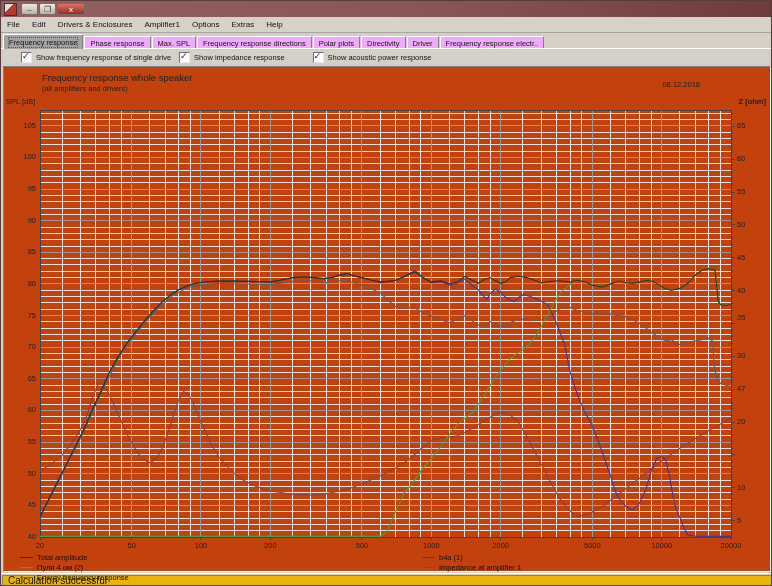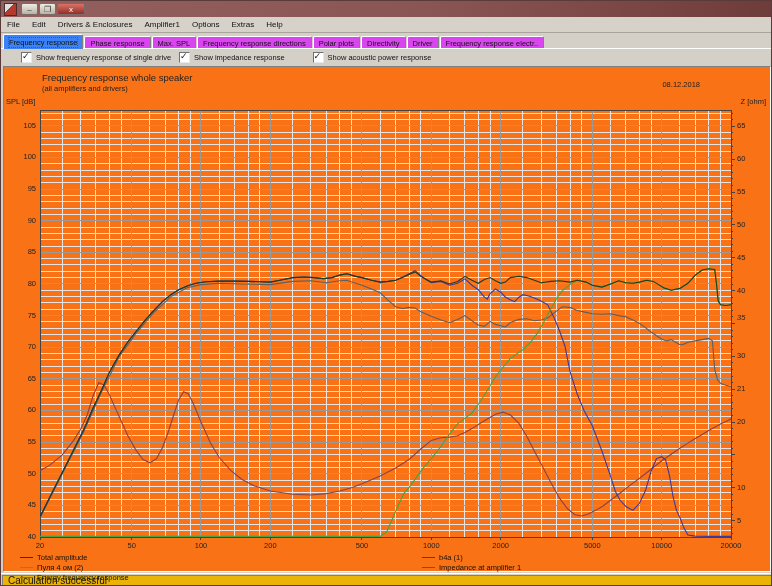--- a/index.html
+++ b/index.html
@@ -18,48 +18,48 @@
     text-align:center;color:#333;border:1px solid #7c6a6a;border-radius:2px;
     background:linear-gradient(#efece4,#b9b2a6);box-sizing:border-box;}
   .winbtn.close{background:linear-gradient(#d9736a,#952f23);color:#fff;width:28px;}
   
   .menubar{position:absolute;left:0;top:16px;width:100%;height:15px;background:#d6d2ca;
     border-bottom:1px solid #a8a49c;display:flex;align-items:center;}
   .menu-item{font-size:8px;color:#111;padding:1px 6px;line-height:12px;white-space:nowrap;}
   
   .tabstrip{position:absolute;left:0;top:32px;width:100%;height:16px;display:flex;
     align-items:flex-end;padding-left:2px;box-sizing:border-box;}
-  .tab{font-size:7.5px;color:#111;background:#d946ef;border:1px solid #808080;
+  .tab{font-size:7.5px;color:#111;background:#f0abfc;border:1px solid #808080;
     border-top-color:#ffffff;border-left-color:#ffffff;border-bottom:none;
     border-radius:2px 2px 0 0;padding:2px 5px 1px 5px;margin-right:1px;white-space:nowrap;
     line-height:9px;height:13px;box-sizing:border-box;}
-  .tab.selected{height:15px;padding-top:3px;position:relative;z-index:3;background:#3b82f6;}
+  .tab.selected{height:15px;padding-top:3px;position:relative;z-index:3;background:#a3a3a3;}
   .tab.selected .tab-label{outline:1px dotted #555;}
   
   .tabpage{position:absolute;left:0;top:47px;width:772px;height:525px;background:#d4d0c8;
     border-top:1px solid #ffffff;box-sizing:border-box;z-index:2;}
   .checkrow{position:absolute;left:0;top:2px;height:13px;width:100%;display:flex;align-items:center;}
   .checkitem{display:flex;align-items:center;}
   .checkbox{width:9px;height:9px;background:#ffffff;border:1px solid #707070;
     border-right-color:#e8e8e8;border-bottom-color:#e8e8e8;position:relative;flex:0 0 auto;
     box-sizing:content-box;}
   .checkbox .mark{position:absolute;left:0px;top:-2px;font-size:9px;color:#1a1a1a;line-height:11px;}
   .checklabel{font-size:7.5px;color:#111;margin-left:4px;white-space:nowrap;line-height:10px;}
   .checkitem:nth-child(1){margin-left:20px;}
   .checkitem:nth-child(2){margin-left:8px;}
   .checkitem:nth-child(3){margin-left:28px;}
   
-  .chart-area{position:absolute;left:2px;top:17px;width:768px;height:506px;background:#f97316;
+  .chart-area{position:absolute;left:2px;top:17px;width:768px;height:506px;background:#c2410c;
     border:1px solid #808080;border-right-color:#ffffff;border-bottom-color:#ffffff;
     box-sizing:border-box;}
   .chart-title{position:absolute;left:38px;top:5px;font-size:9.5px;color:#222;}
   .chart-subtitle{position:absolute;left:38px;top:17px;font-size:7.5px;color:#222;}
   .chart-date{position:absolute;right:70px;top:13px;font-size:7.5px;color:#222;}
   .yl-label{position:absolute;left:2px;top:30px;font-size:7.5px;color:#222;}
-  .yr-label{position:absolute;right:4px;top:30px;font-size:7.5px;color:#222;}
+  .yr-label{position:absolute;right:4px;top:30px;font-size:7.5px;color:#222;font-weight:bold;}
   .plot-svg{position:absolute;left:28px;top:38px;}
   .tick-label{position:absolute;font-size:7.5px;color:#222;line-height:8px;white-space:nowrap;}
   .tick-left{text-align:right;width:22px;}
   .tick-bottom{text-align:center;width:34px;}
   
   .legend-item{position:absolute;display:flex;align-items:center;height:9px;}
   .legend-swatch{width:13px;height:0;border-top:1.4px solid #000;margin-right:4px;flex:0 0 auto;}
   .legend-label{font-size:7.5px;color:#111;line-height:9px;white-space:nowrap;}
   
   .statusbar{position:absolute;left:0;top:572px;width:772px;height:14px;background:#d4d0c8;
@@ -362,21 +362,21 @@
           <div class="tick-label tick-left" style="left: 10px; top: 212.963px;">80</div>
           <div class="tick-label tick-left" style="left: 10px; top: 181.333px;">85</div>
           <div class="tick-label tick-left" style="left: 10px; top: 149.704px;">90</div>
           <div class="tick-label tick-left" style="left: 10px; top: 118.074px;">95</div>
           <div class="tick-label tick-left" style="left: 10px; top: 86.4444px;">100</div>
           <div class="tick-label tick-left" style="left: 10px; top: 54.8148px;">105</div>
           <div class="tick-label tick-right" style="left: 733px; top: 449.577px;">5</div>
           <div class="tick-label tick-right" style="left: 733px; top: 416.731px;">10</div>
           <div class="tick-label tick-right" style="left: 772px; top: 383.885px;">15</div>
           <div class="tick-label tick-right" style="left: 733px; top: 351.038px;">20</div>
-          <div class="tick-label tick-right" style="left: 733px; top: 318.192px;">21</div>
+          <div class="tick-label tick-right" style="left: 733px; top: 318.192px;">47</div>
           <div class="tick-label tick-right" style="left: 733px; top: 285.346px;">30</div>
           <div class="tick-label tick-right" style="left: 733px; top: 247px; font-style: italic;">35</div>
           <div class="tick-label tick-right" style="left: 733px; top: 219.654px;">40</div>
           <div class="tick-label tick-right" style="left: 733px; top: 186.808px;">45</div>
           <div class="tick-label tick-right" style="left: 733px; top: 153.962px;">50</div>
           <div class="tick-label tick-right" style="left: 733px; top: 121.115px;">55</div>
           <div class="tick-label tick-right" style="left: 733px; top: 88.2692px;">60</div>
           <div class="tick-label tick-right" style="left: 733px; top: 55.4231px;">65</div>
           <div class="tick-label tick-bottom" style="left: 19px; top: 475px;">20</div>
           <div class="tick-label tick-bottom" style="left: 110.659px; top: 475px;">50</div>

